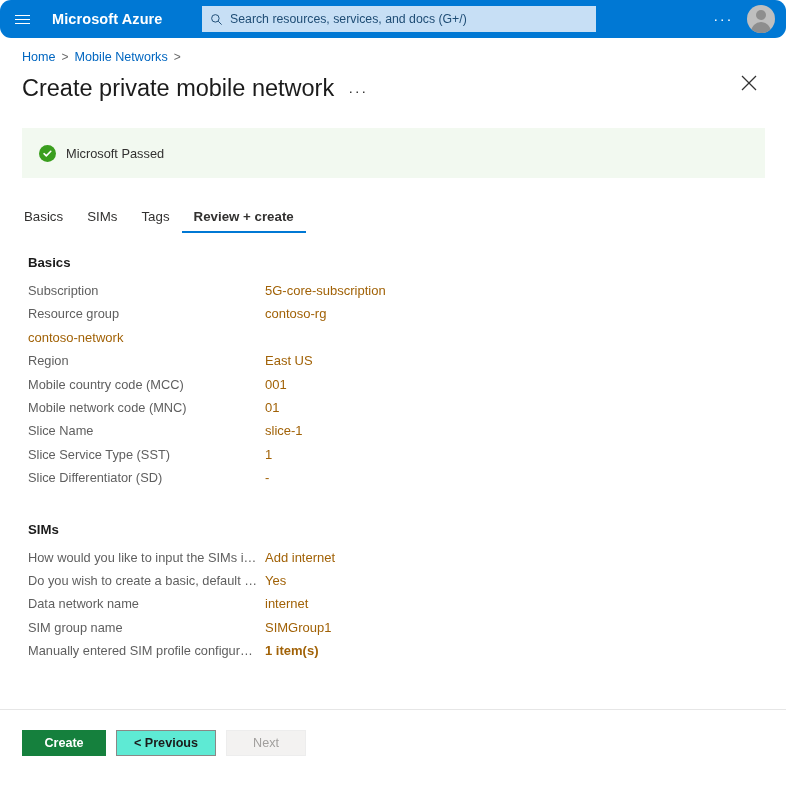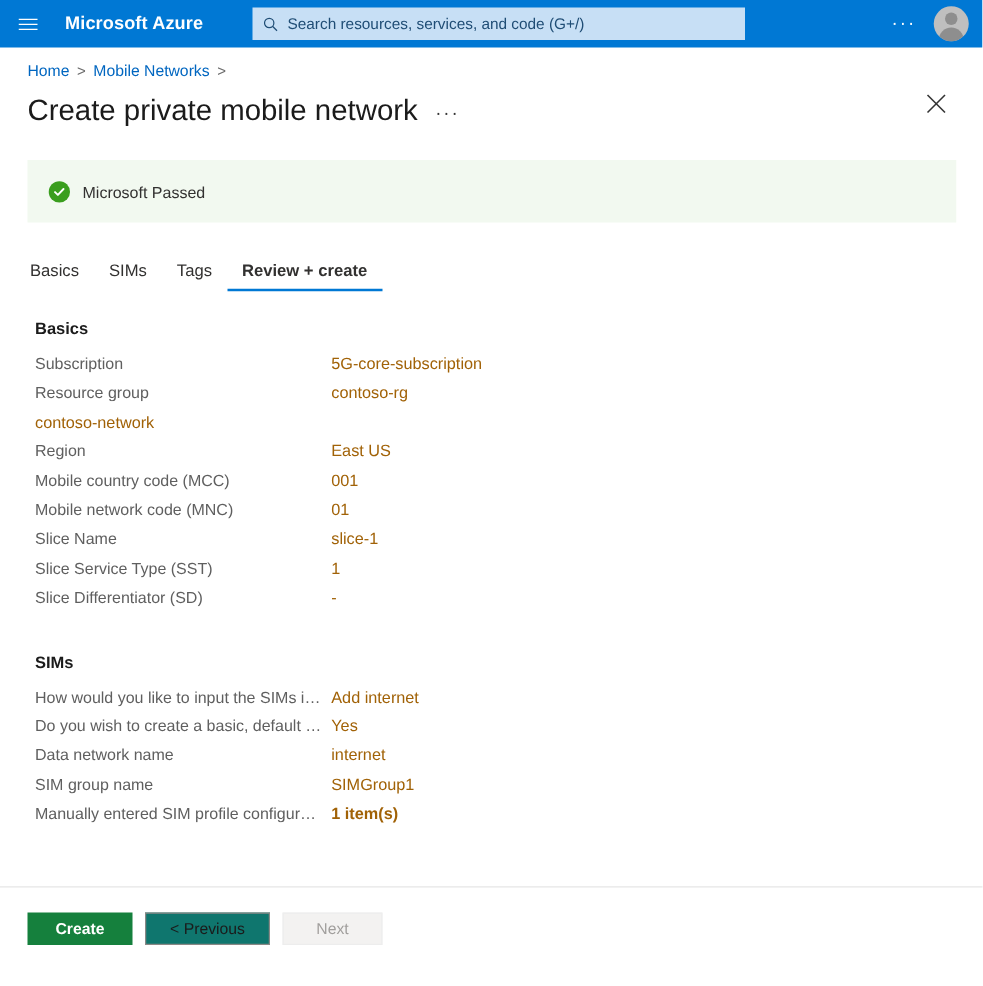--- a/index.html
+++ b/index.html
@@ -11,20 +11,21 @@
     overflow: hidden;
   }
 
   
   .topbar {
     height: 38px;
     background: #0078d4;
     display: flex;
     align-items: center;
     position: relative;
+    border-radius: 11px;
   }
   .hamburger {
     width: 44px; height: 38px;
     display: flex; flex-direction: column;
     align-items: center; justify-content: center;
     gap: 3px; cursor: pointer;
   }
   .hamburger span {
     display: block; width: 15px; height: 1px; background: #ffffff;
   }
@@ -232,24 +233,24 @@
     border: 1px solid transparent;
     padding: 0 12px;
   }
   .btn-primary {
     background: #15803d;
     color: #ffffff;
     font-weight: bold;
     min-width: 84px;
   }
   .btn-secondary {
-    background: #0f766e;
+    background: #5eead4;
     color: #1b1b1b;
     border: 1px solid #8a8886;
-    font-weight: normal;
+    font-weight: bold;
     min-width: 100px;
   }
   .btn-disabled {
     background: #f3f2f1;
     color: #a19f9d;
     border: 1px solid #ededed;
     min-width: 80px;
     cursor: default;
   }
 </style>
@@ -262,21 +263,21 @@
       <span></span>
       <span></span>
   </div>
   <div class="brand">Microsoft Azure</div>
 
   <div class="searchbox">
     <svg class="search-icon" viewBox="0 0 16 16">
       <circle cx="6.6" cy="6.6" r="4.6" fill="none" stroke="#1f4d75" stroke-width="1.2"></circle>
       <line x1="10.1" y1="10.1" x2="14.3" y2="14.3" stroke="#1f4d75" stroke-width="1.2"></line>
     </svg>
-    <span class="search-ph">Search resources, services, and code (G+/)</span>
+    <span class="search-ph">Search resources, services, and docs (G+/)</span>
   </div>
 
   <div class="topbar-right">
     <div class="top-ellipsis">···</div>
     <div class="avatar">
       <div class="head"></div>
       <div class="body"></div>
     </div>
   </div>
 </div>

